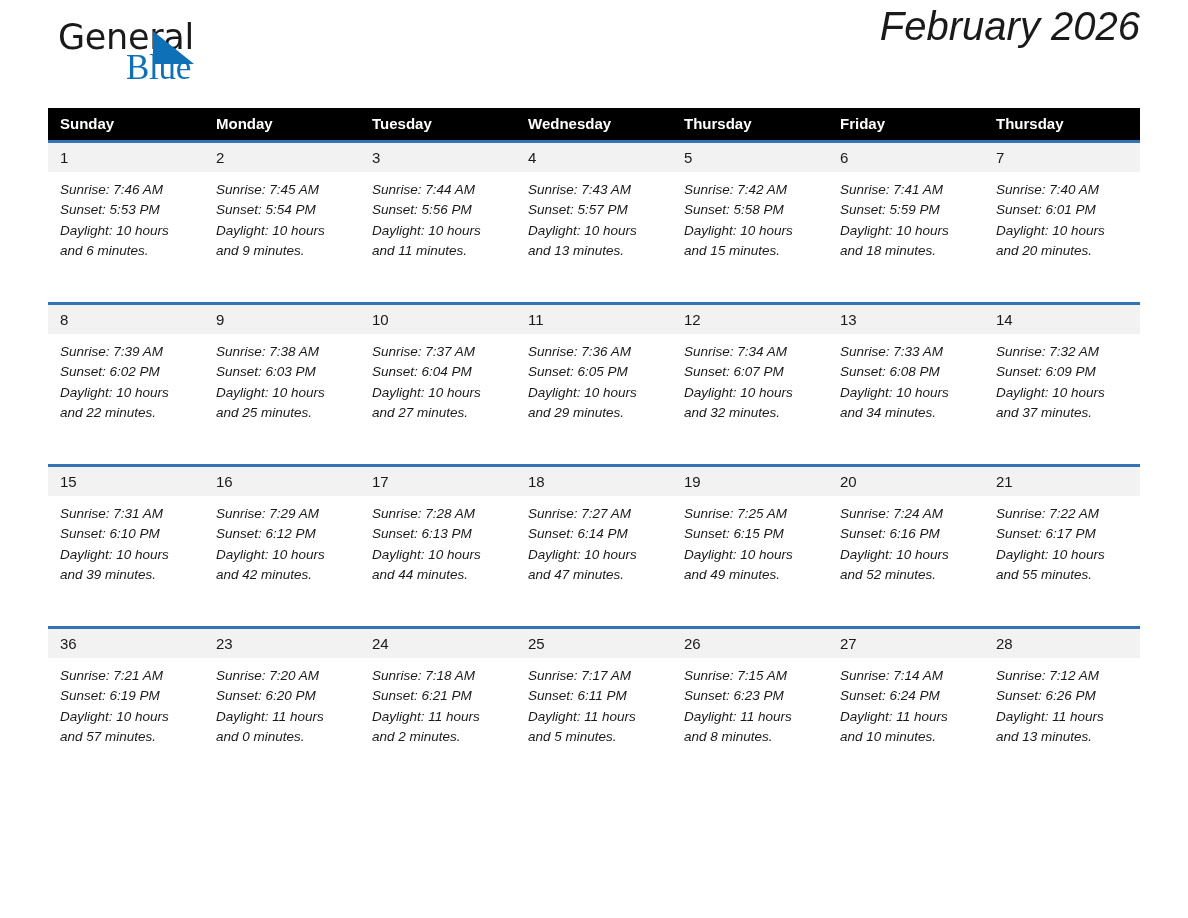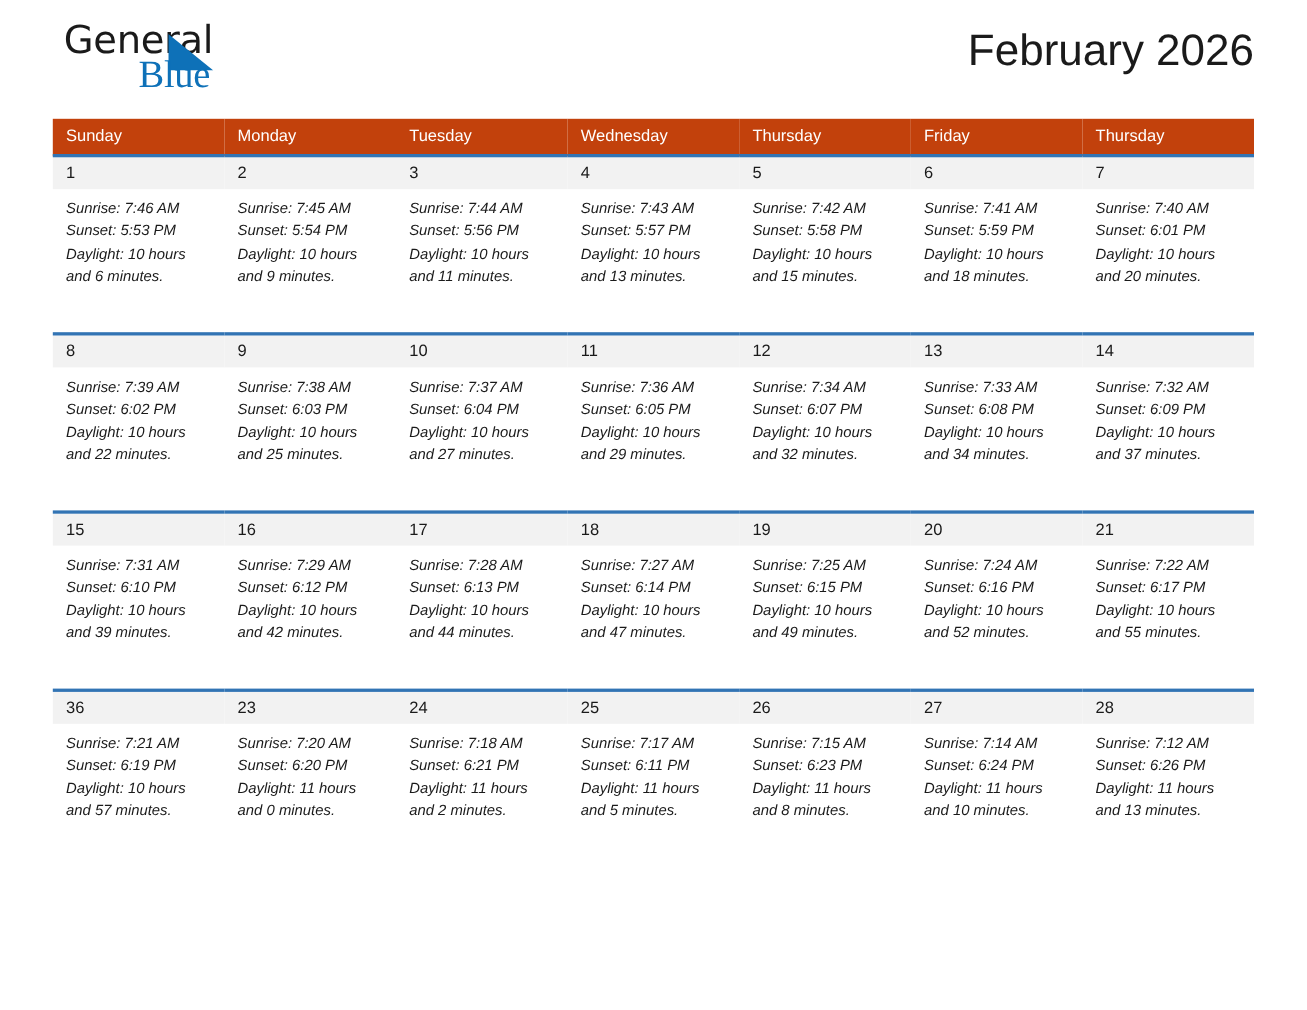--- a/index.html
+++ b/index.html
@@ -61,21 +61,22 @@
   .logo-triangle {
     position: absolute;
     left: 105px;
     top: 19px;
     width: 41px;
     height: 33px;
   }
 
   .title-block {
     text-align: center;
-    margin-top: 20px;
+    margin-top: 0;
+    font-style: italic;
   }
   .cal-title {
     font-size: 40px;
     line-height: 52px;
     color: #1a1a1a;
     font-weight: 400;
     white-space: nowrap;
   }
   .cal-subtitle {
     font-size: 25px;
@@ -86,24 +87,24 @@
     margin-top: 4px;
   }
 
   
   .calendar {
     width: 1092px;
     border-collapse: collapse;
     table-layout: fixed;
   }
   .dow-row th {
-    background: #c2410c;
+    background: #000000;
     color: #ffffff;
     font-size: 15px;
-    font-weight: 400;
+    font-weight: 700;
     text-align: left;
     padding: 7px 0 8px 12px;
     height: 16px;
     border: none;
   }
   .week-row td {
     vertical-align: top;
     padding: 0;
     border-top: 3px solid #3274b4;
     border-left: none;

